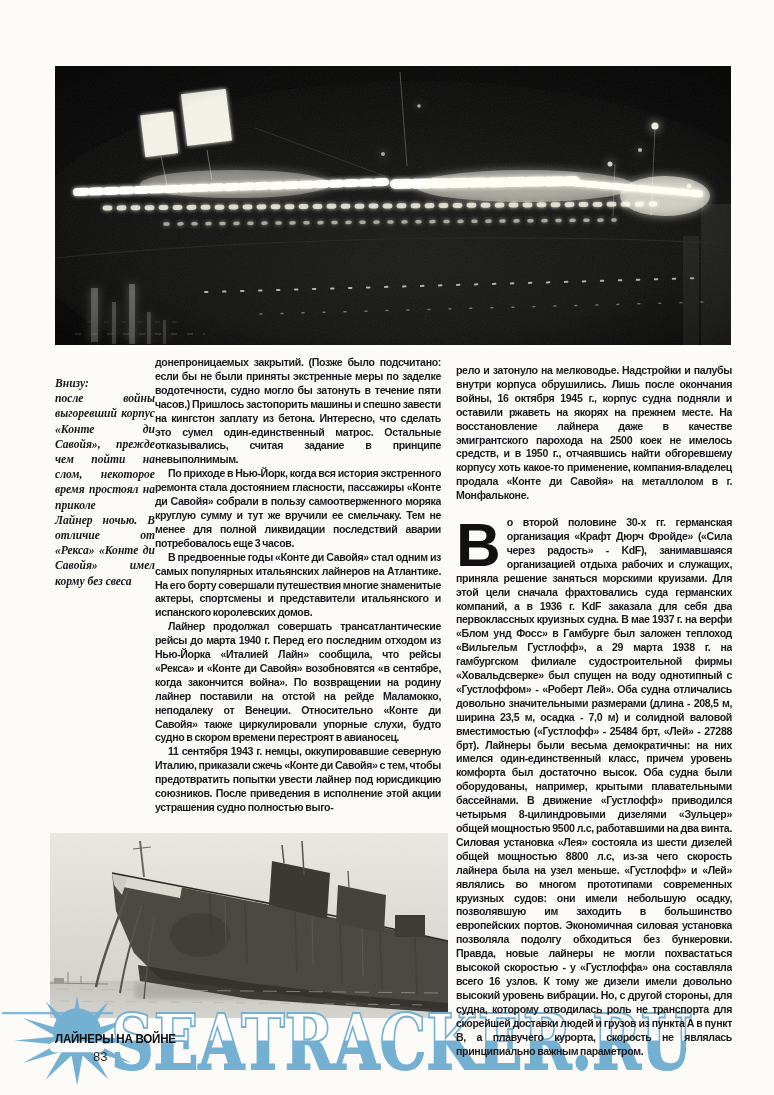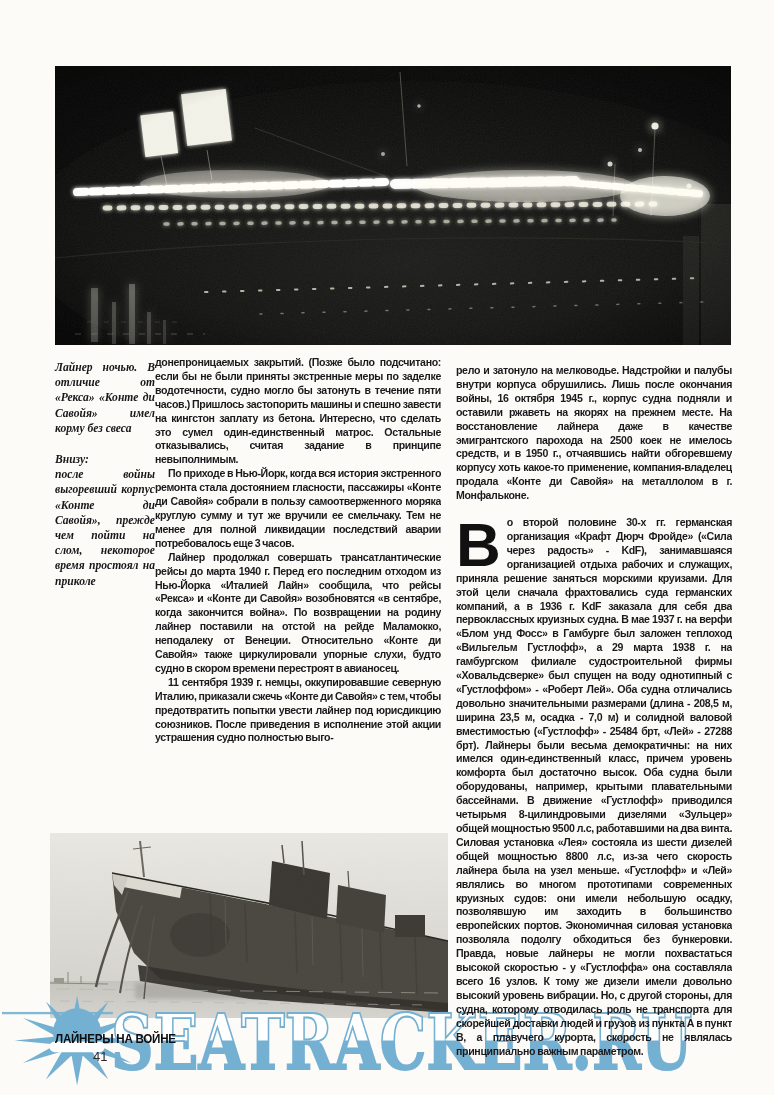--- a/index.html
+++ b/index.html
@@ -121,30 +121,31 @@
       <g stroke="#cfcdbb" fill="none">
         <path d="M20,268 L150,268" stroke-width="1.5" stroke-dasharray="6 10" opacity=".25"></path>
         <path d="M32,256 L122,256" stroke-width="1" stroke-dasharray="5 12" opacity=".2"></path>
       </g>
       <rect x="0" y="0" width="676" height="279" filter="url(#grainA)" opacity=".55"></rect>
       <rect x="0" y="0" width="676" height="279" fill="url(#vigA)"></rect>
     </svg>
   </div>
 
   <div class="caption-col">
-    <p class="caption">Лайнер ночью. В отличие от «Рекса» «Конте ди Савойя» имел корму без свеса</p>
     <p class="caption second">Внизу:
 после войны выгоревший корпус «Конте ди Савойя», прежде чем пойти на слом, некоторое время простоял на приколе</p>
+    <p class="caption">Лайнер ночью. В отличие от «Рекса» «Конте ди Савойя» имел корму без свеса</p>
   </div>
 
   <div class="col col1">
     <p>донепроницаемых закрытий. (Позже было подсчитано: если бы не были приняты экстренные меры по заделке водотечности, судно могло бы затонуть в течение пяти часов.) Пришлось застопорить машины и спешно завести на кингстон заплату из бетона. Интересно, что сделать это сумел один-единственный матрос. Остальные отказывались, считая задание в принципе невыполнимым.</p>
     <p class="indent">По приходе в Нью-Йорк, когда вся история экстренного ремонта стала достоянием гласности, пассажиры «Конте ди Савойя» собрали в пользу самоотверженного моряка круглую сумму и тут же вручили ее смельчаку. Тем не менее для полной ликвидации последствий аварии потребовалось еще 3 часов.</p>
+    <p class="indent">В предвоенные годы «Конте ди Савойя» стал одним из самых популярных итальянских лайнеров на Атлантике. На его борту совершали путешествия многие знаменитые актеры, спортсмены и представители итальянского и испанского королевских домов.</p>
     <p class="indent">Лайнер продолжал совершать трансатлантические рейсы до марта 1940 г. Перед его последним отходом из Нью-Йорка «Италией Лайн» сообщила, что рейсы «Рекса» и «Конте ди Савойя» возобновятся «в сентябре, когда закончится война». По возвращении на родину лайнер поставили на отстой на рейде Маламокко, неподалеку от Венеции. Относительно «Конте ди Савойя» также циркулировали упорные слухи, будто судно в скором времени перестроят в авианосец.</p>
-    <p class="indent">11 сентября 1939 г. немцы, оккупировавшие северную Италию, приказали сжечь «Конте ди Савойя» с тем, чтобы предотвратить попытки увести лайнер под юрисдикцию союзников. После приведения в исполнение этой акции устрашения судно полностью выго-</p>
+    <p class="indent">11 сентября 1943 г. немцы, оккупировавшие северную Италию, приказали сжечь «Конте ди Савойя» с тем, чтобы предотвратить попытки увести лайнер под юрисдикцию союзников. После приведения в исполнение этой акции устрашения судно полностью выго-</p>
   </div>
 
   <div class="col col2">
     <p>рело и затонуло на мелководье. Надстройки и палубы внутри корпуса обрушились. Лишь после окончания войны, 16 октября 1945 г., корпус судна подняли и оставили ржаветь на якорях на прежнем месте. На восстановление лайнера даже в качестве эмигрантского парохода на 2500 коек не имелось средств, и в 1950 г., отчаявшись найти обгоревшему корпусу хоть какое-то применение, компания-владелец продала «Конте ди Савойя» на металлолом в г. Монфальконе.</p>
     <p class="dropcap-par">
       <span class="dropcap">В</span><span>о второй половине 30-х гг. германская организация «Крафт Дюрч Фройде» («Сила через радость» - KdF), занимавшаяся организацией отдыха рабочих и служащих, приняла решение заняться морскими круизами. Для этой цели сначала фрахтовались суда германских компаний, а в 1936 г. KdF заказала для себя два первоклассных круизных судна. В мае 1937 г. на верфи «Блом унд Фосс» в Гамбурге был заложен теплоход «Вильгельм Густлофф», а 29 марта 1938 г. на гамбургском филиале судостроительной фирмы «Ховальдсверке» был спущен на воду однотипный с «Густлоффом» - «Роберт Лей». Оба судна отличались довольно значительными размерами (длина - 208,5 м, ширина 23,5 м, осадка - 7,0 м) и солидной валовой вместимостью («Густлофф» - 25484 брт, «Лей» - 27288 брт). Лайнеры были весьма демократичны: на них имелся один-единственный класс, причем уровень комфорта был достаточно высок. Оба судна были оборудованы, например, крытыми плавательными бассейнами. В движение «Густлофф» приводился четырьмя 8-цилиндровыми дизелями «Зульцер» общей мощностью 9500 л.с, работавшими на два винта. Силовая установка «Лея» состояла из шести дизелей общей мощностью 8800 л.с, из-за чего скорость лайнера была на узел меньше. «Густлофф» и «Лей» являлись во многом прототипами современных круизных судов: они имели небольшую осадку, позволявшую им заходить в большинство европейских портов. Экономичная силовая установка позволяла подолгу обходиться без бункеровки. Правда, новые лайнеры не могли похвастаться высокой скоростью - у «Густлоффа» она составляла всего 16 узлов. К тому же дизели имели довольно высокий уровень вибрации. Но, с другой стороны, для судна, которому отводилась роль не транспорта для скорейшей доставки людей и грузов из пункта А в пункт В, а плавучего курорта, скорость не являлась принципиально важным параметром.</span>
     </p>
   </div>
 
   <div class="photo-bottom">
@@ -247,15 +248,15 @@
           <text x="122" y="77" textLength="650" lengthAdjust="spacingAndGlyphs">SEATRACKER.RU</text>
         </g>
         <g stroke="#74b0d2">
           <text x="122" y="77" textLength="650" lengthAdjust="spacingAndGlyphs" fill="none" stroke-width="2.2">SEATRACKER.RU</text>
         </g>
       </g>
     </svg>
   </div>
 
   <div class="footer-label">ЛАЙНЕРЫ НА ВОЙНЕ</div>
-  <div class="page-number">41</div>
+  <div class="page-number">83</div>
 
 </div>
 
 </body></html>

